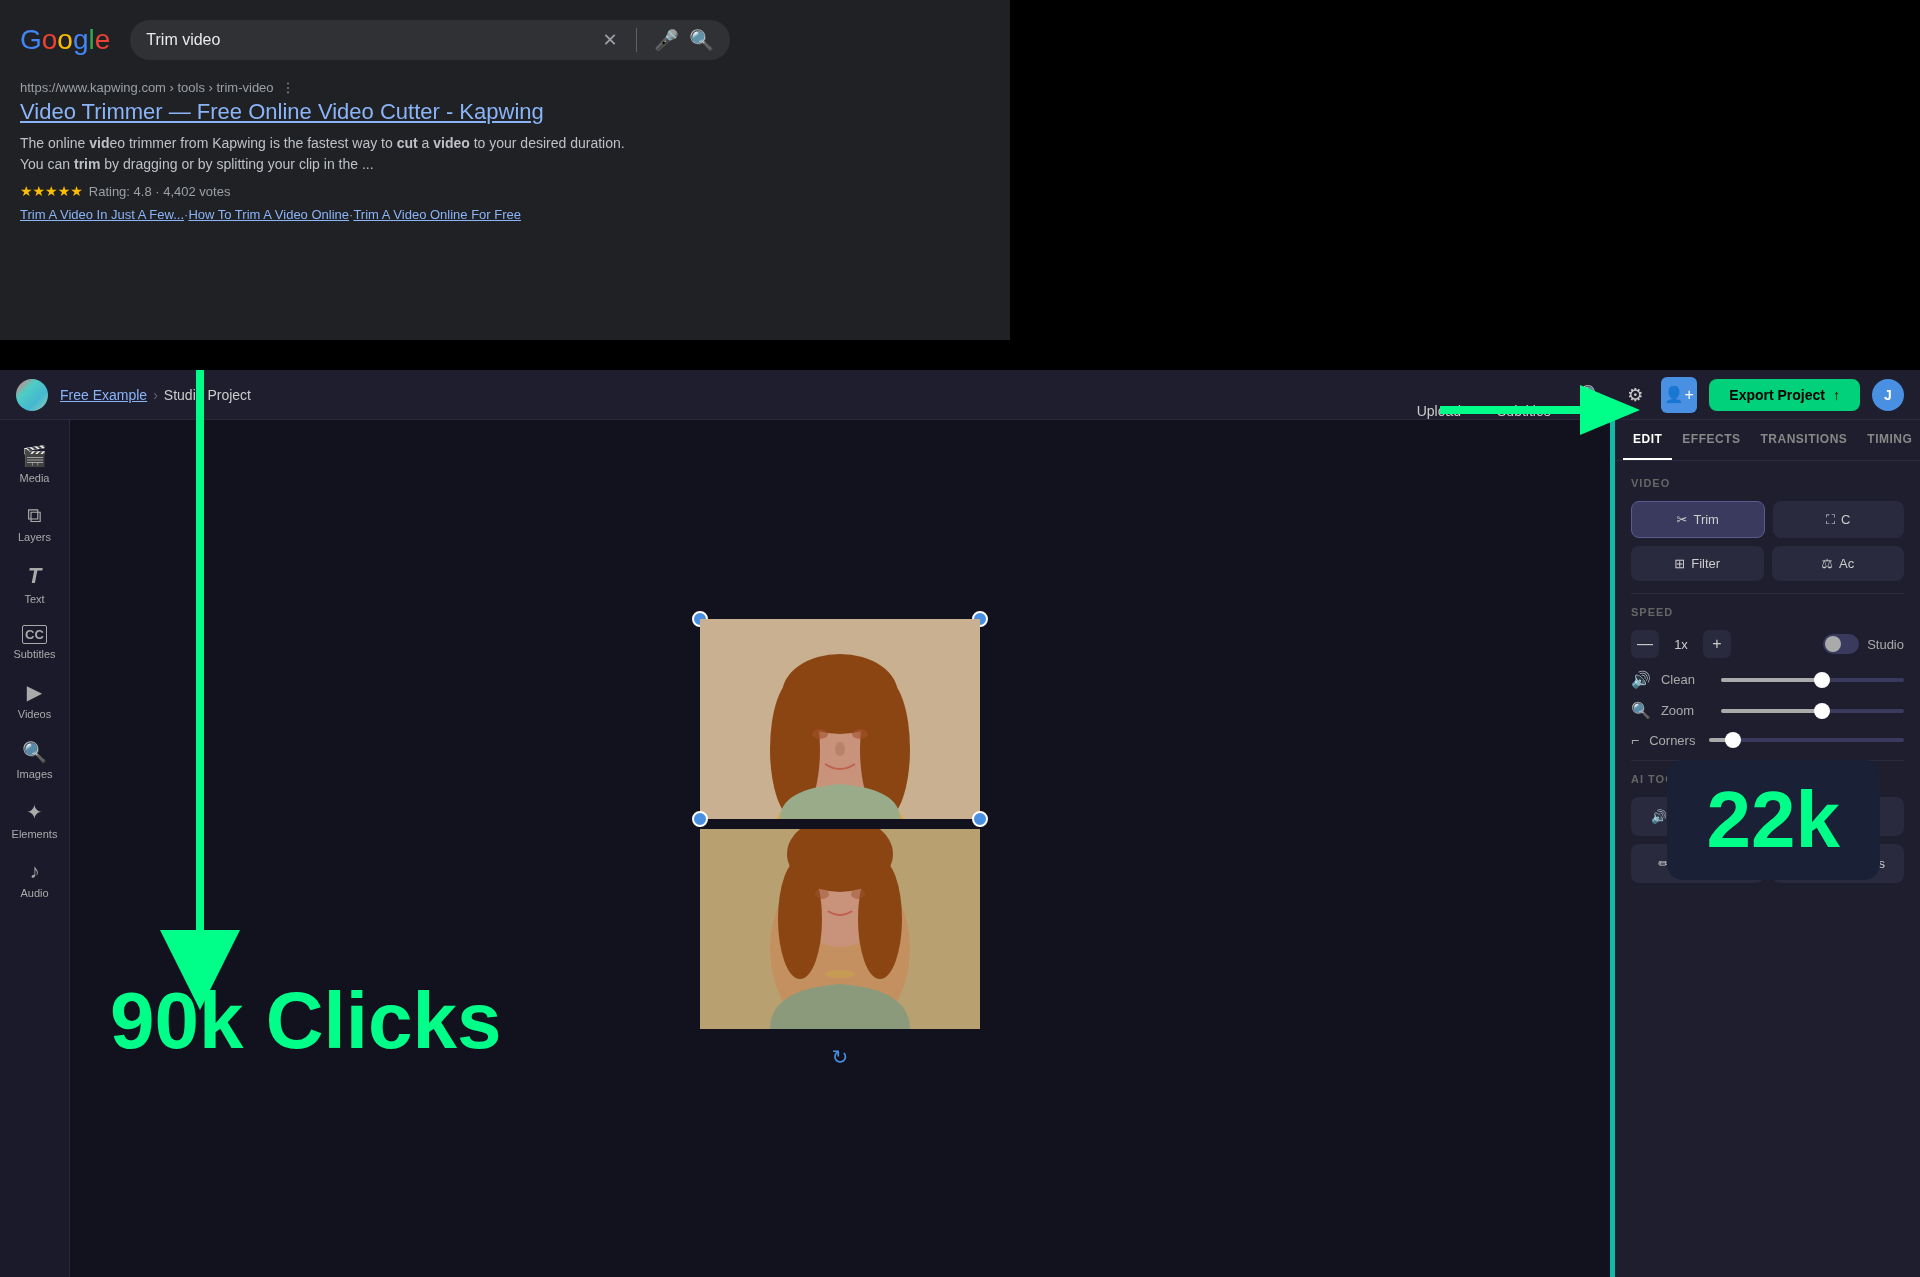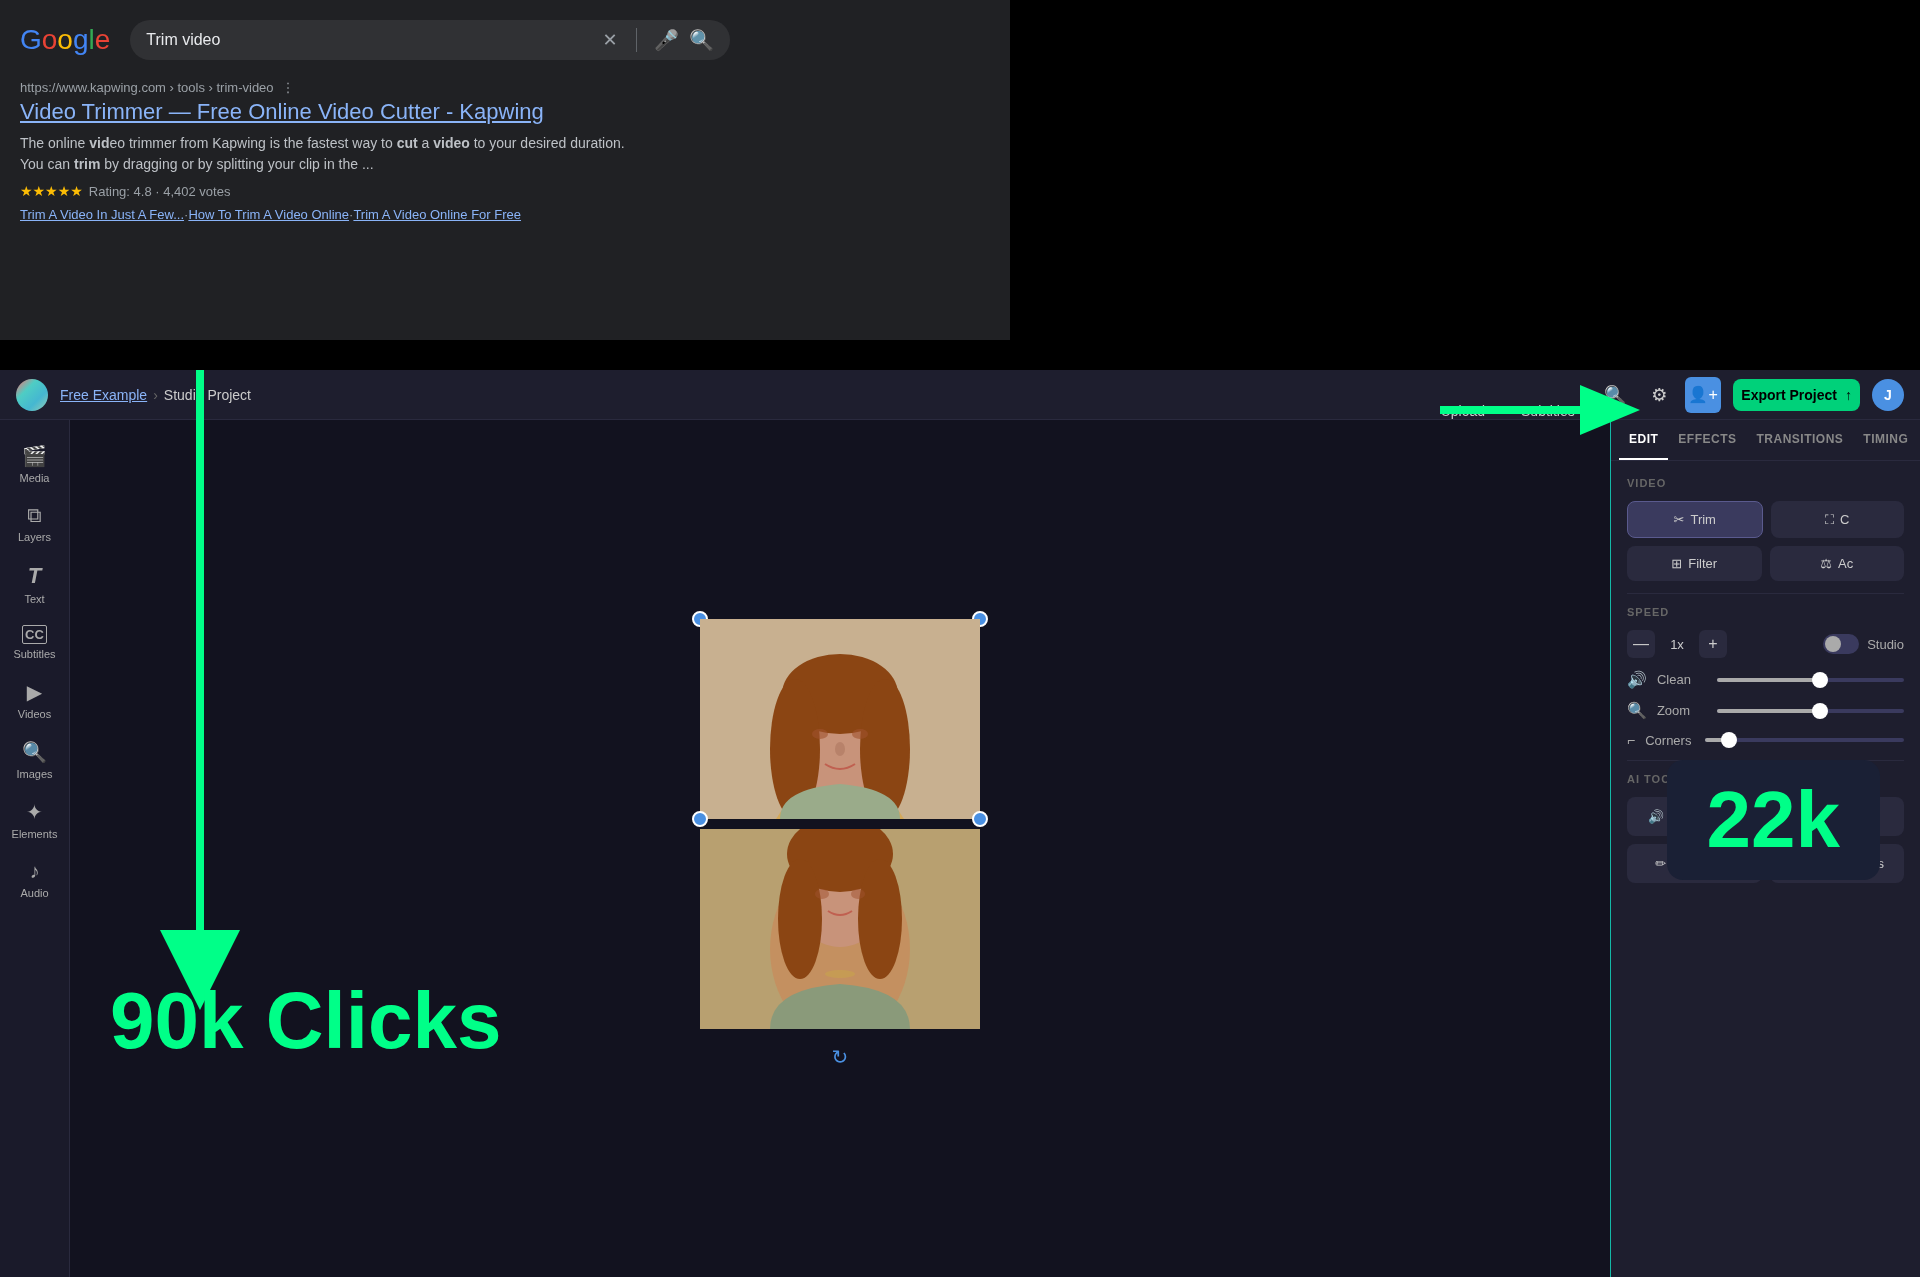--- a/index.html
+++ b/index.html
@@ -222,21 +222,21 @@
       justify-content: center;
     }
 
     .export-btn {
       background: #00d17a;
       border: none;
       border-radius: 8px;
       color: #000;
       font-size: 14px;
       font-weight: 700;
-      padding: 8px 8px;
+      padding: 8px 20px;
       cursor: pointer;
       display: flex;
       align-items: center;
       gap: 8px;
     }
 
     .user-avatar {
       width: 32px;
       height: 32px;
       border-radius: 50%;
@@ -332,21 +332,21 @@
     .handle-br { bottom: -8px; right: -8px; }
 
     
     .right-panel {
       position: absolute;
       top: 50px;
       right: 0;
       width: 310px;
       bottom: 0;
       background: #1e1e2e;
-      border-left: 1px solid #14b8a6;
+      border-left: 5px solid #14b8a6;
       overflow-y: auto;
     }
 
     .panel-tabs {
       display: flex;
       border-bottom: 1px solid #2a2a3e;
       padding: 0 8px;
     }
 
     .panel-tab {

